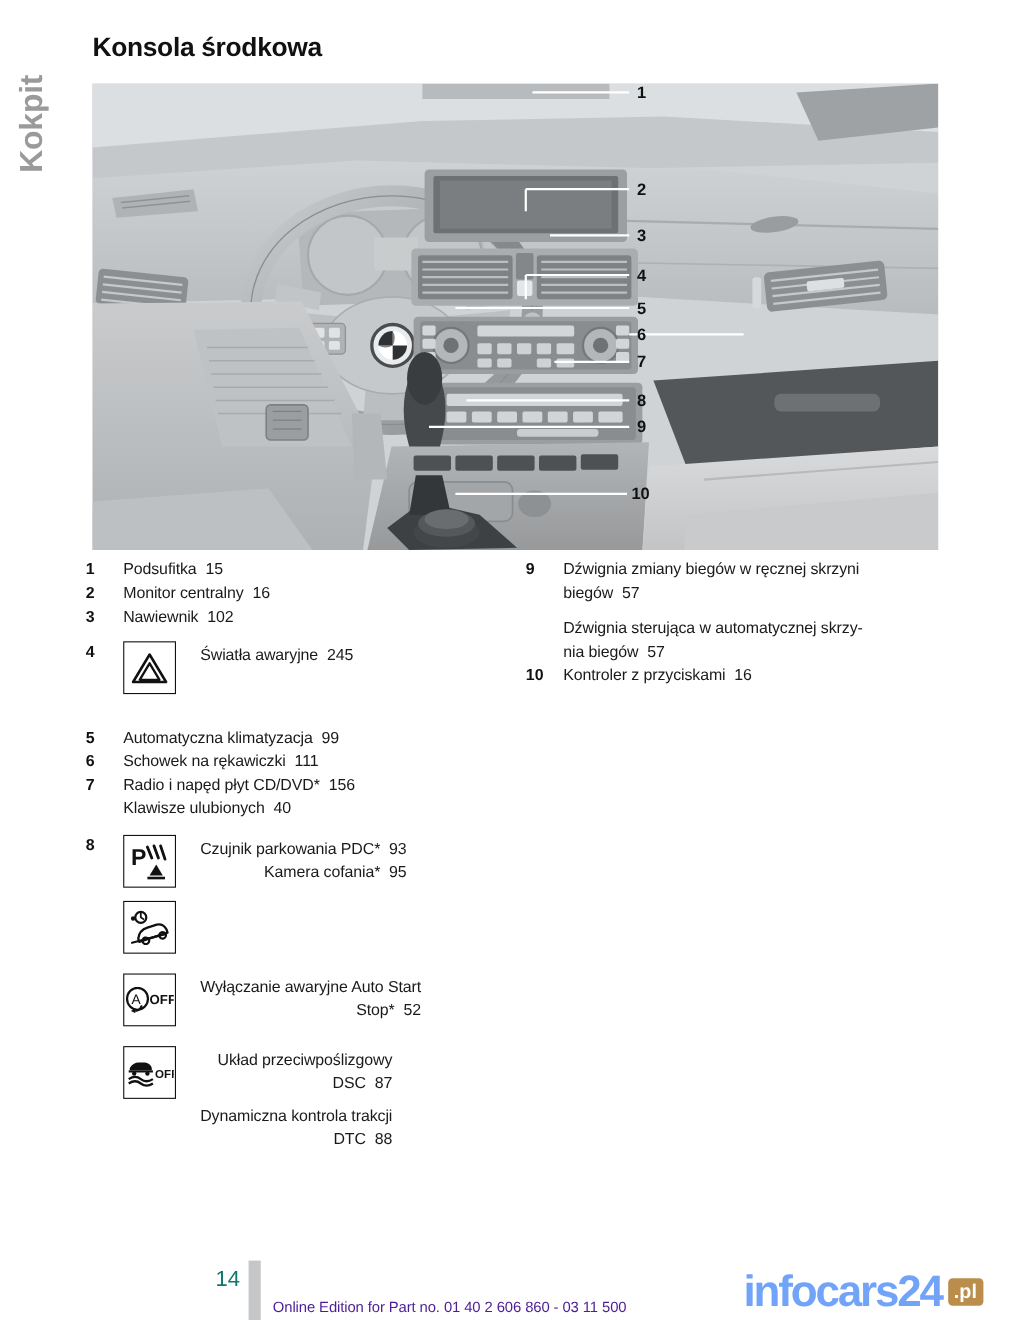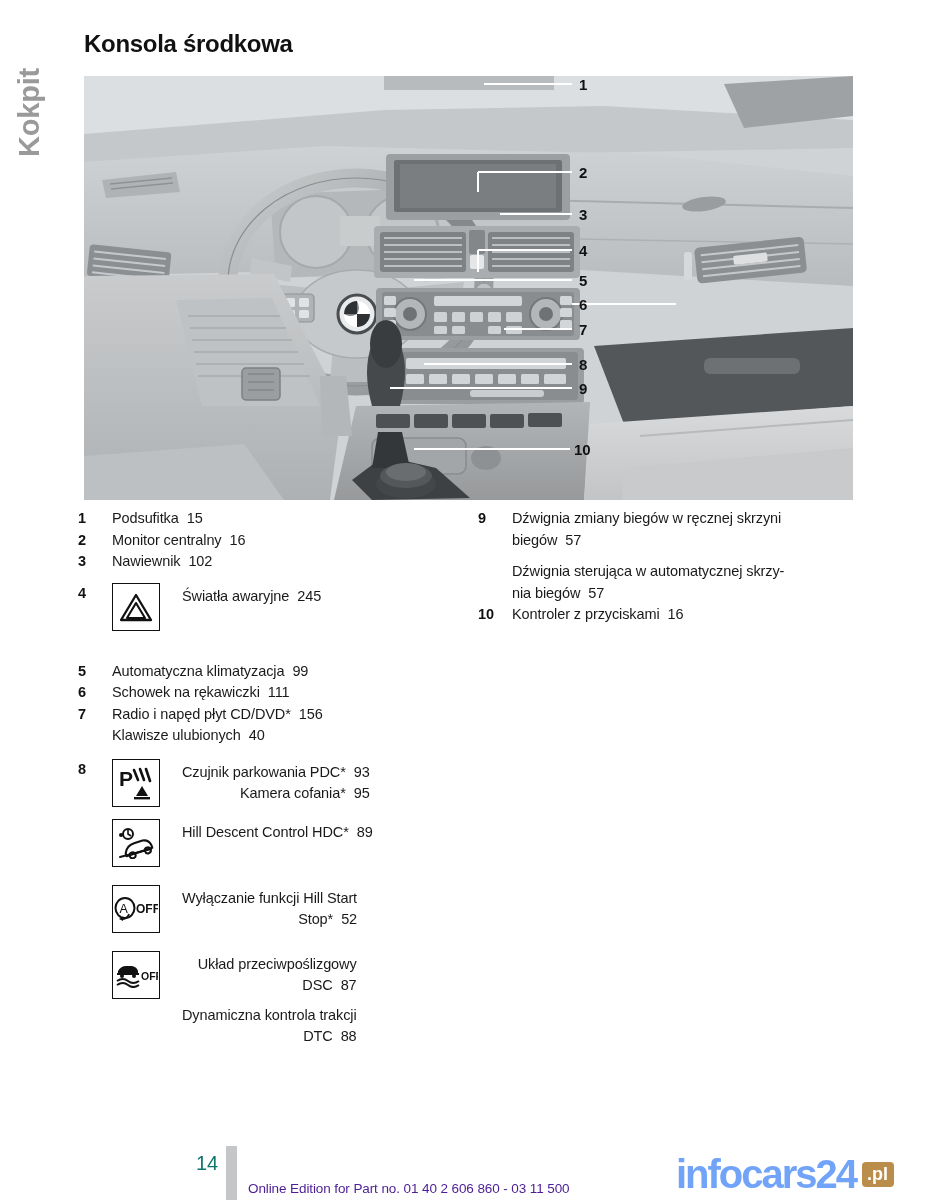--- a/index.html
+++ b/index.html
@@ -536,42 +536,37 @@
                 <circle cx="11" cy="7" r="5" fill="none" stroke="#111" stroke-width="2"></circle>
                 <path d="M11 3 L11 7 L14 9" stroke="#111" stroke-width="1.6" fill="none"></path>
                 <g transform="rotate(-18 22 22)">
                   <path d="M8 22 Q11 15 19 15 L28 15 Q34 16 35 22 L35 25 L8 25 Z" fill="none" stroke="#111" stroke-width="2.1" stroke-linejoin="round"></path>
                   <circle cx="14" cy="26" r="3" fill="none" stroke="#111" stroke-width="2"></circle>
                   <circle cx="30" cy="26" r="3" fill="none" stroke="#111" stroke-width="2"></circle>
                 </g>
                 <line x1="3" y1="30" x2="34" y2="22" stroke="#111" stroke-width="2" stroke-linecap="round"></line>
               </svg>
             </div>
-            <div class="icon-texts">
-              <span class="txt">
-                <span>Hill Descent Control HDC*</span><span class="pg">89</span>
-              </span>
-            </div>
           </div>
 
           <div class="gap-18"></div>
 
           <div class="icon-row">
             <div class="icon-box">
               <svg width="44" height="24" viewBox="0 0 44 24">
                 <ellipse cx="11" cy="11" rx="9.5" ry="10" fill="none" stroke="#111" stroke-width="2"></ellipse>
                 <text x="5.5" y="16" font-family="'Liberation Sans', sans-serif" font-size="12.5" fill="#111">A</text>
                 <path d="M15 17 Q13 22 9 22" stroke="#111" stroke-width="1.8" fill="none"></path>
                 <polygon points="9,19.5 9,24 5,22" fill="#111"></polygon>
                 <text x="22" y="16" font-family="'Liberation Sans', sans-serif" font-size="12" font-weight="bold" fill="#111">OFF</text>
               </svg>
             </div>
             <div class="icon-texts">
               <span class="txt">
-                <span>Wyłączanie funkcji Hill Start</span>
+                <span>Wyłączanie awaryjne Auto Start</span>
               </span>
               <span class="txt">
                 <span>Stop*</span><span class="pg">52</span>
               </span>
             </div>
           </div>
 
           <div class="gap-18"></div>
 
           <div class="icon-row">

